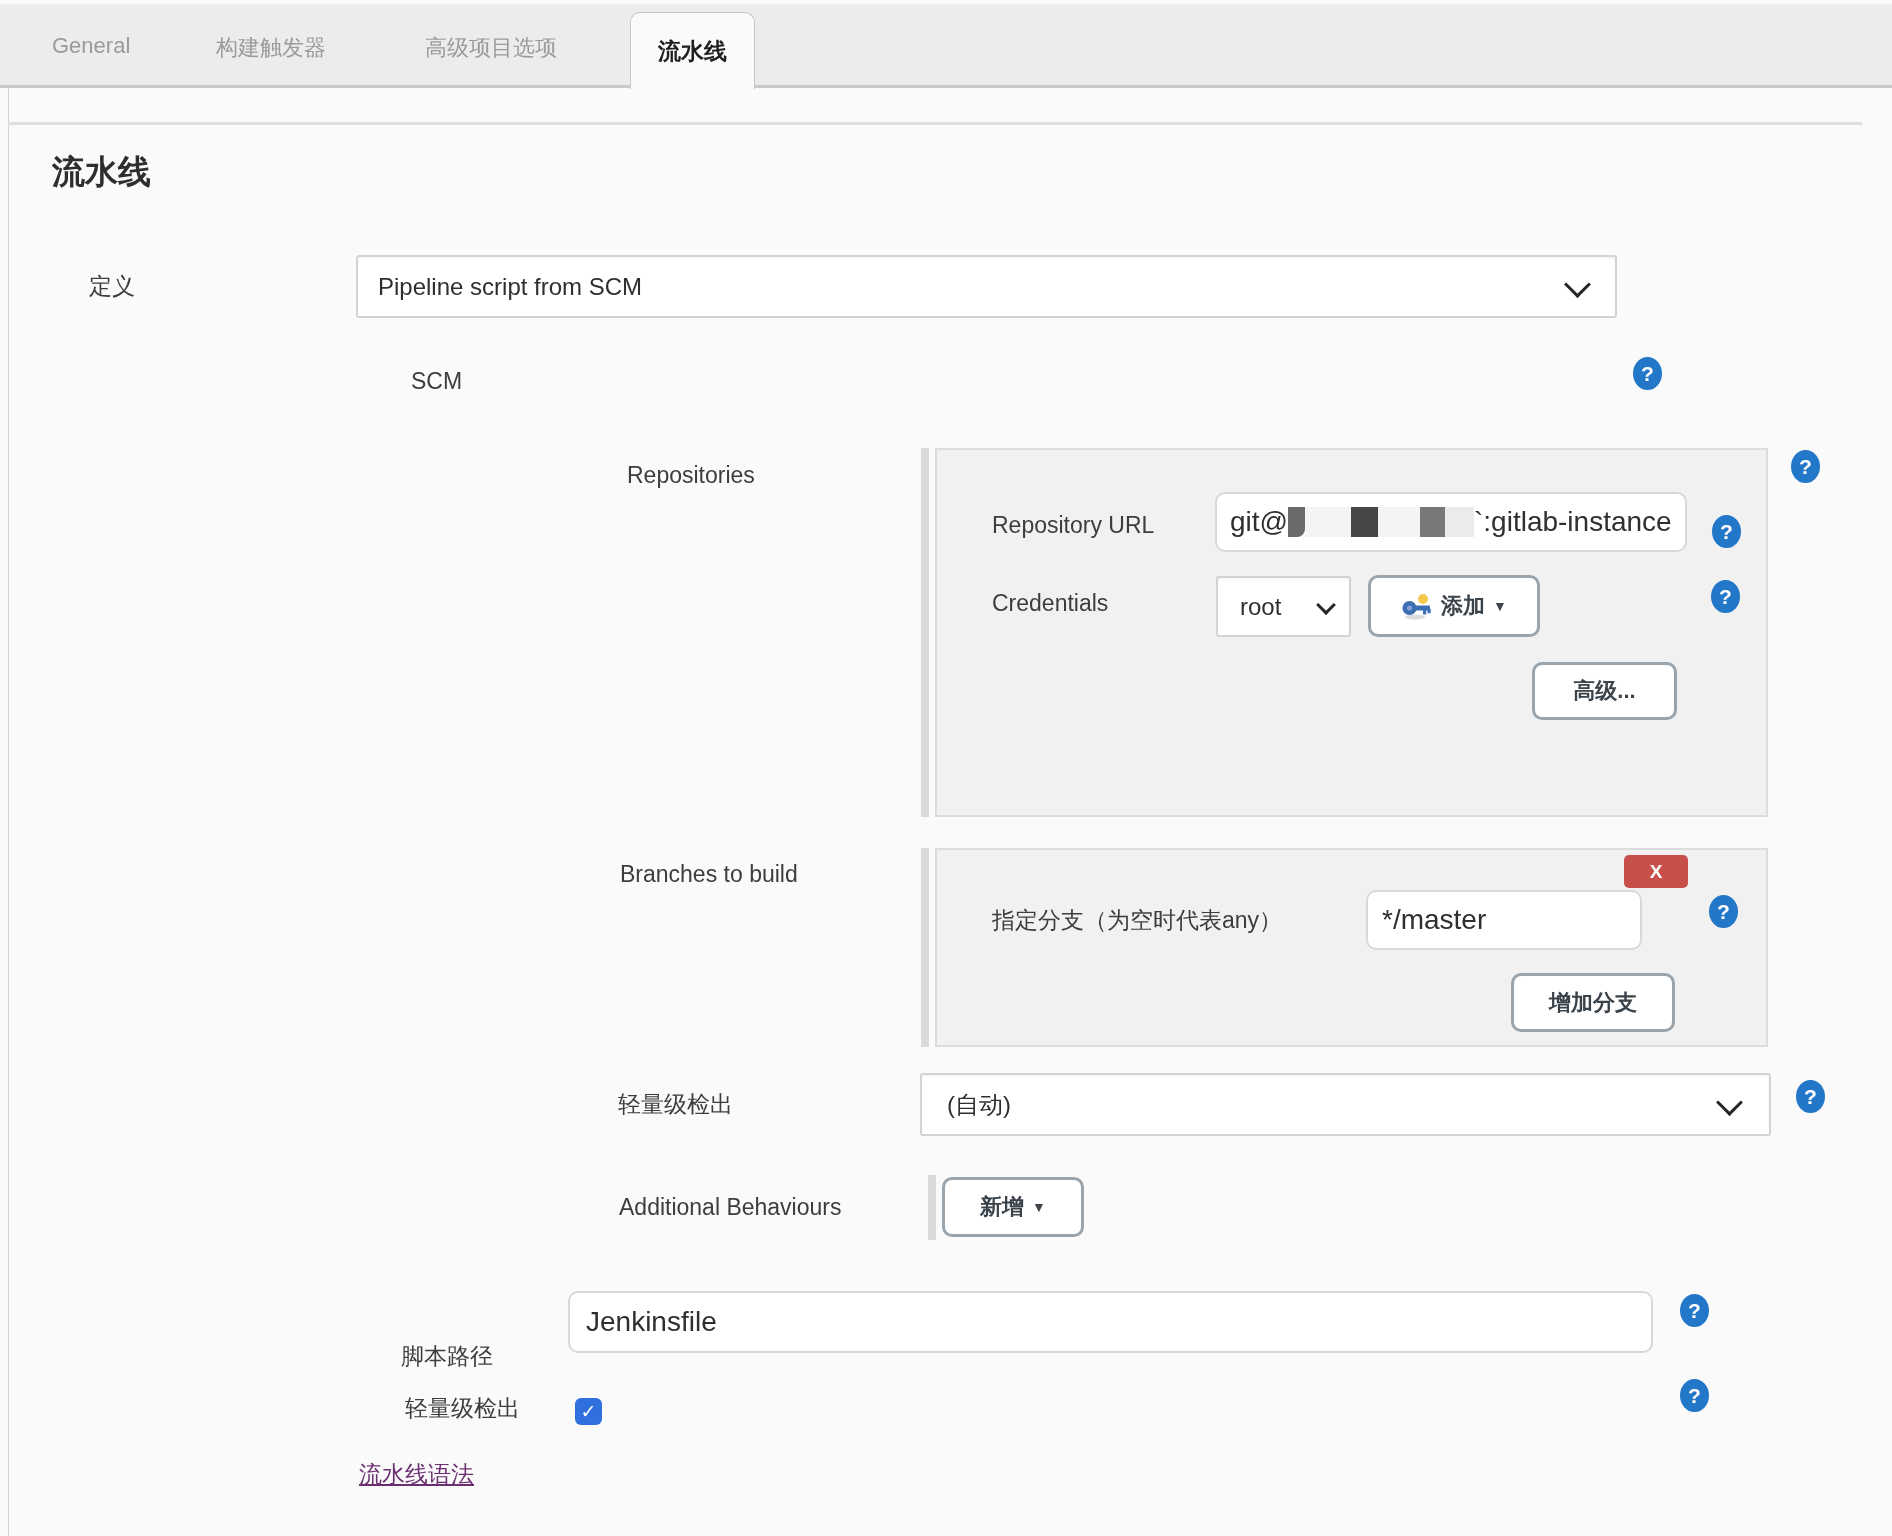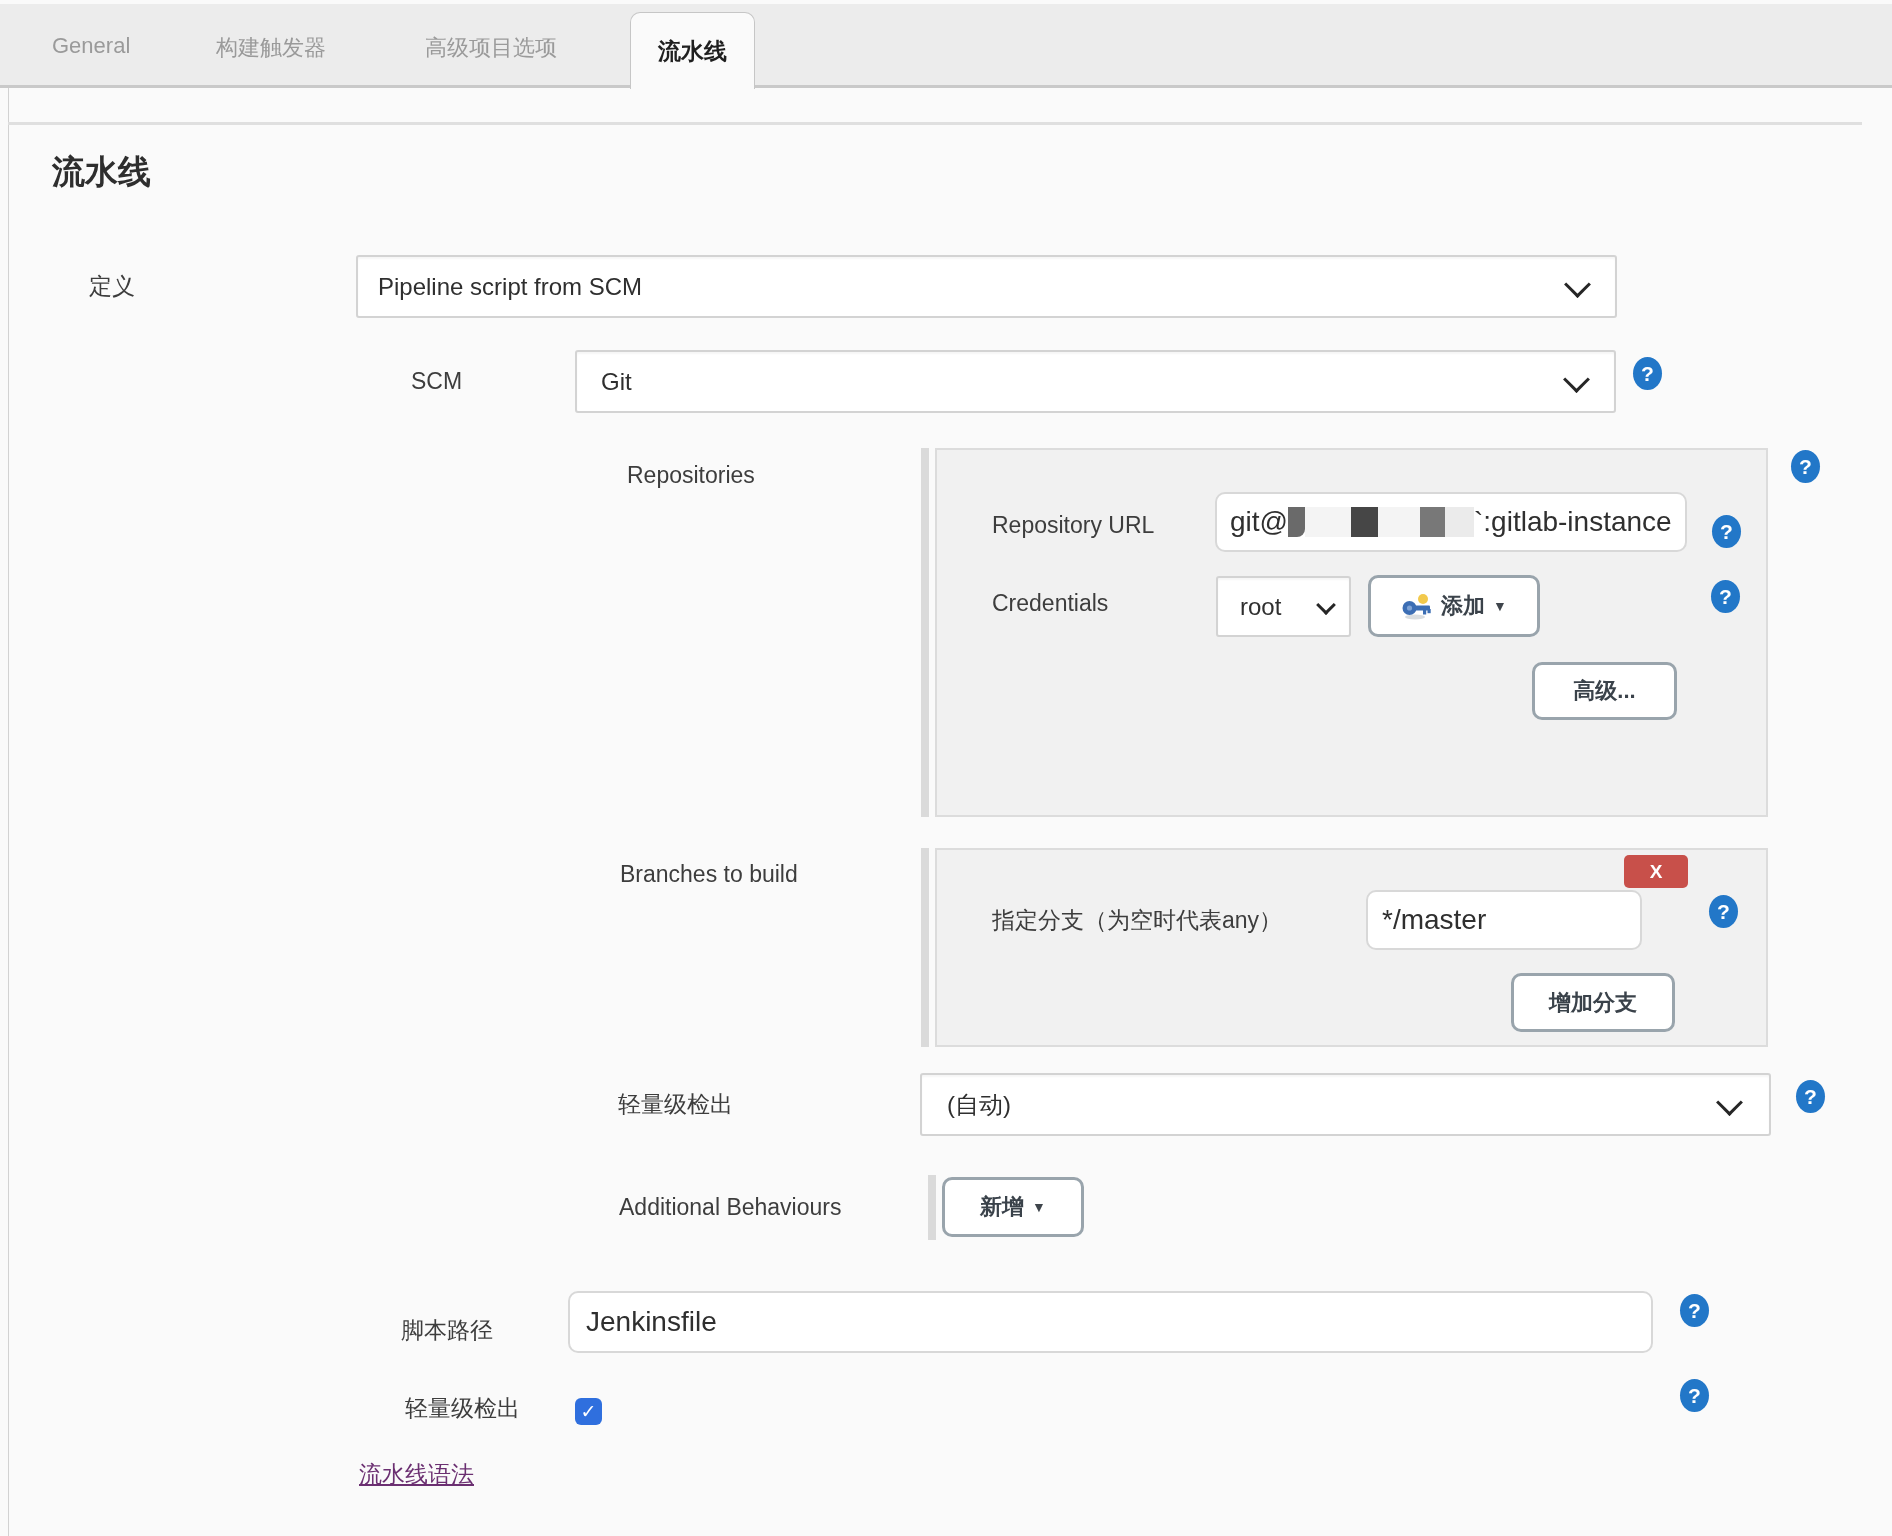--- a/index.html
+++ b/index.html
@@ -78,24 +78,20 @@
 
   <div class="page-title">流水线</div>
 
   <span class="lbl" style="left:89px;top:272px;">定义</span>
   <div class="sel" style="left:356px;top:255px;width:1261px;height:63px;padding-left:20px;text-align:center;">
     <span class="sel-text">Pipeline script from SCM</span>
     <span class="chev" style="right:28px;"></span>
   </div>
 
   <span class="lbl" style="left:411px;top:367px;">SCM</span>
-  <div class="sel" style="left:575px;top:350px;width:1041px;height:63px;padding-left:24px;">
-    <span class="sel-text">Git</span>
-    <span class="chev" style="right:28px;"></span>
-  </div>
   <div class="help" style="left:1633px;top:357px;">
       <span>?</span>
     </div>
 
   <span class="lbl" style="left:627px;top:461px;">Repositories</span>
   <div class="accent" style="left:921px;top:448px;height:369px;"></div>
   <div class="secbox" style="left:935px;top:448px;width:833px;height:369px;"></div>
   <div class="help" style="left:1791px;top:450px;">
       <span>?</span>
     </div>
@@ -169,21 +165,21 @@
       <span>?</span>
     </div>
 
   <span class="lbl" style="left:619px;top:1193px;">Additional Behaviours</span>
   <div class="accent" style="left:928px;top:1175px;height:65px;"></div>
   <div class="btn" style="left:942px;top:1177px;width:142px;height:60px;">
     <span>新增</span>
     <span class="caret">▼</span>
   </div>
 
-  <span class="lbl" style="left:401px;top:1316px;">脚本路径</span>
+  <span class="lbl" style="left:401px;top:1344px;font-family:Liberation Mono, monospace;">脚本路径</span>
   <div class="inp" style="left:568px;top:1291px;width:1085px;height:62px;padding-left:16px;">
     <span class="inp-text">Jenkinsfile</span>
   </div>
   <div class="help" style="left:1680px;top:1294px;">
       <span>?</span>
     </div>
 
   <span class="lbl" style="left:405px;top:1394px;">轻量级检出</span>
   <div class="cbx" style="left:575px;top:1398px;">
     <span>✓</span>

